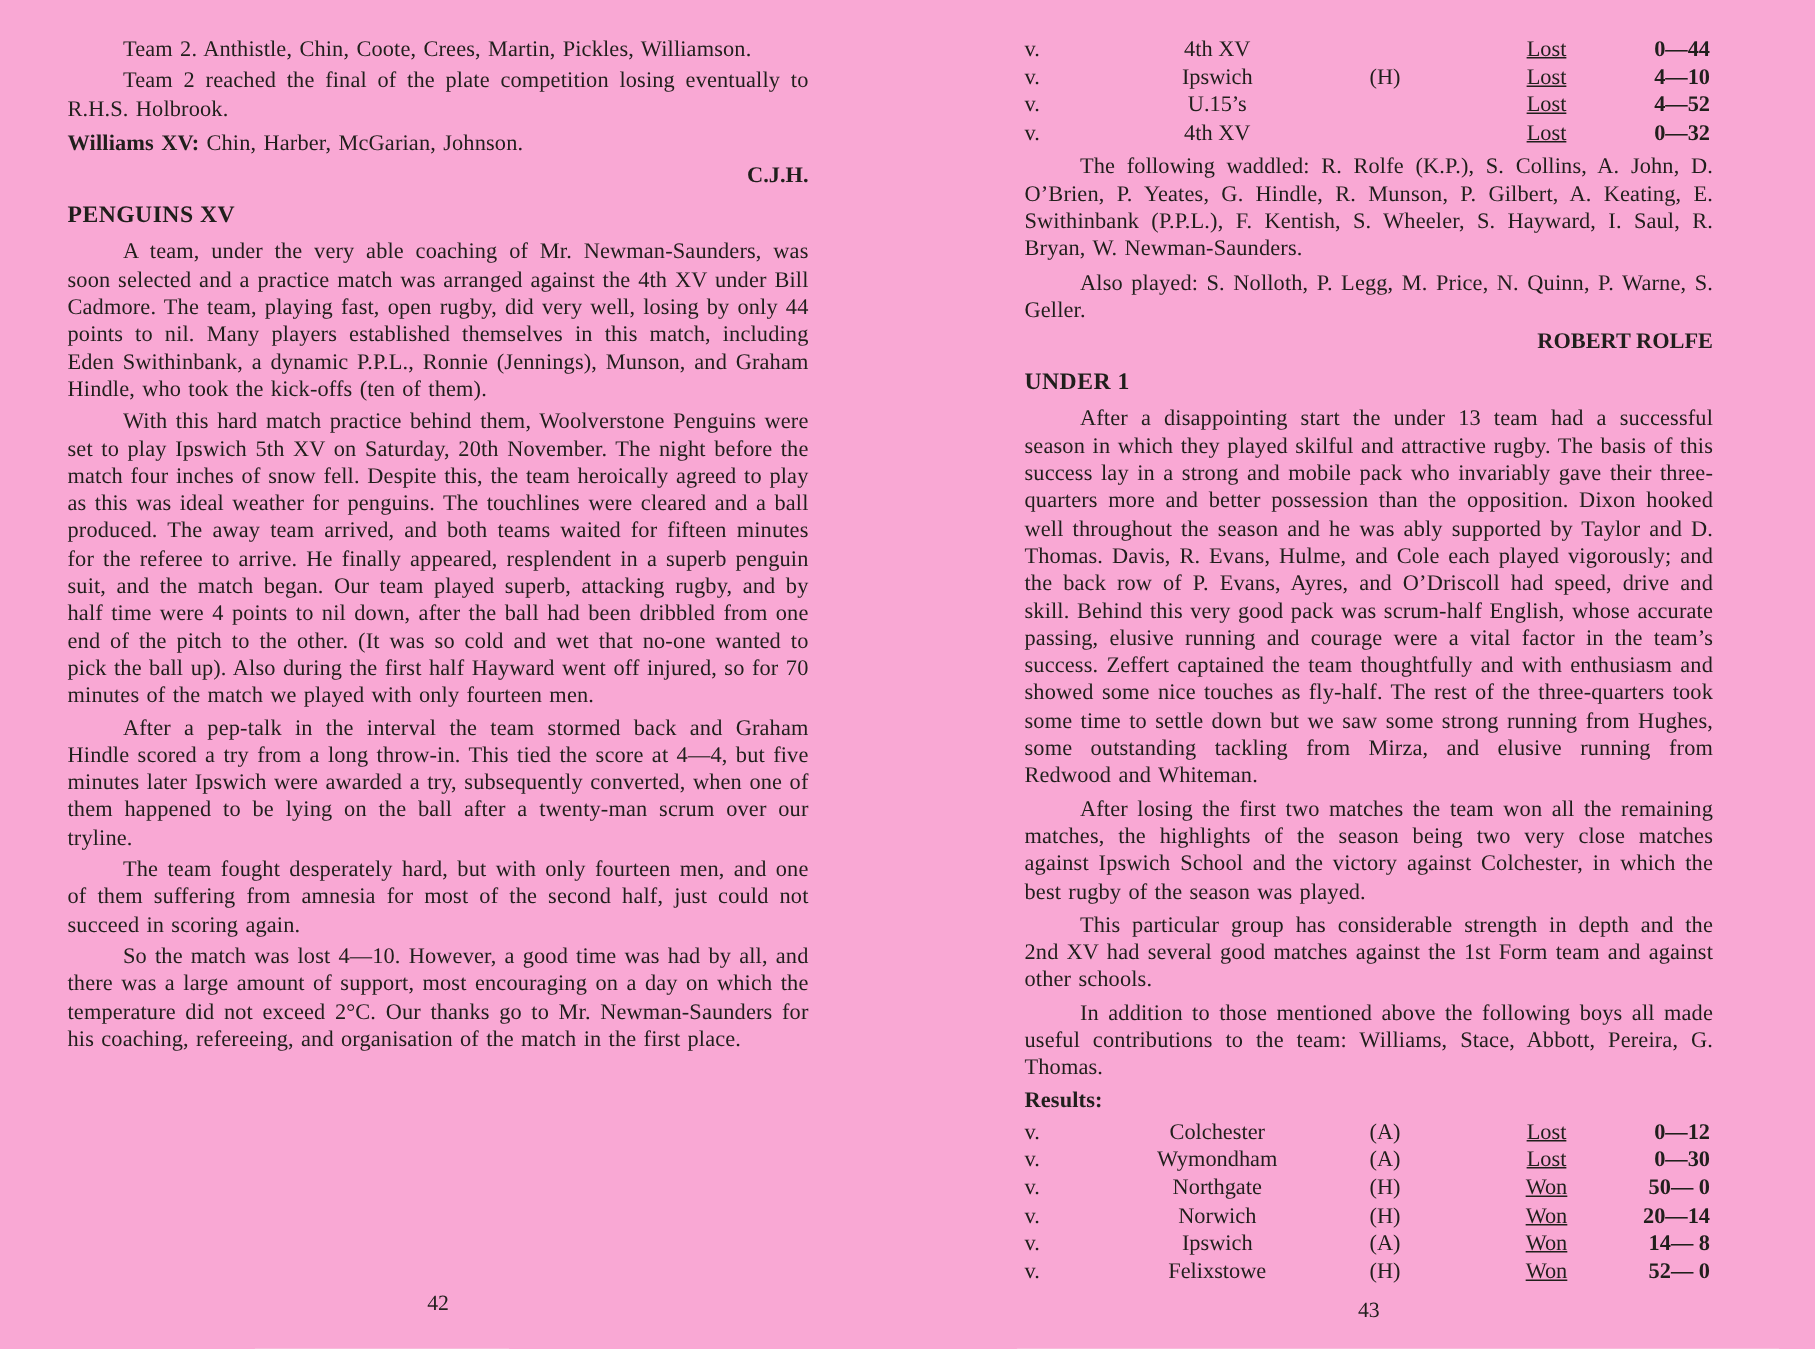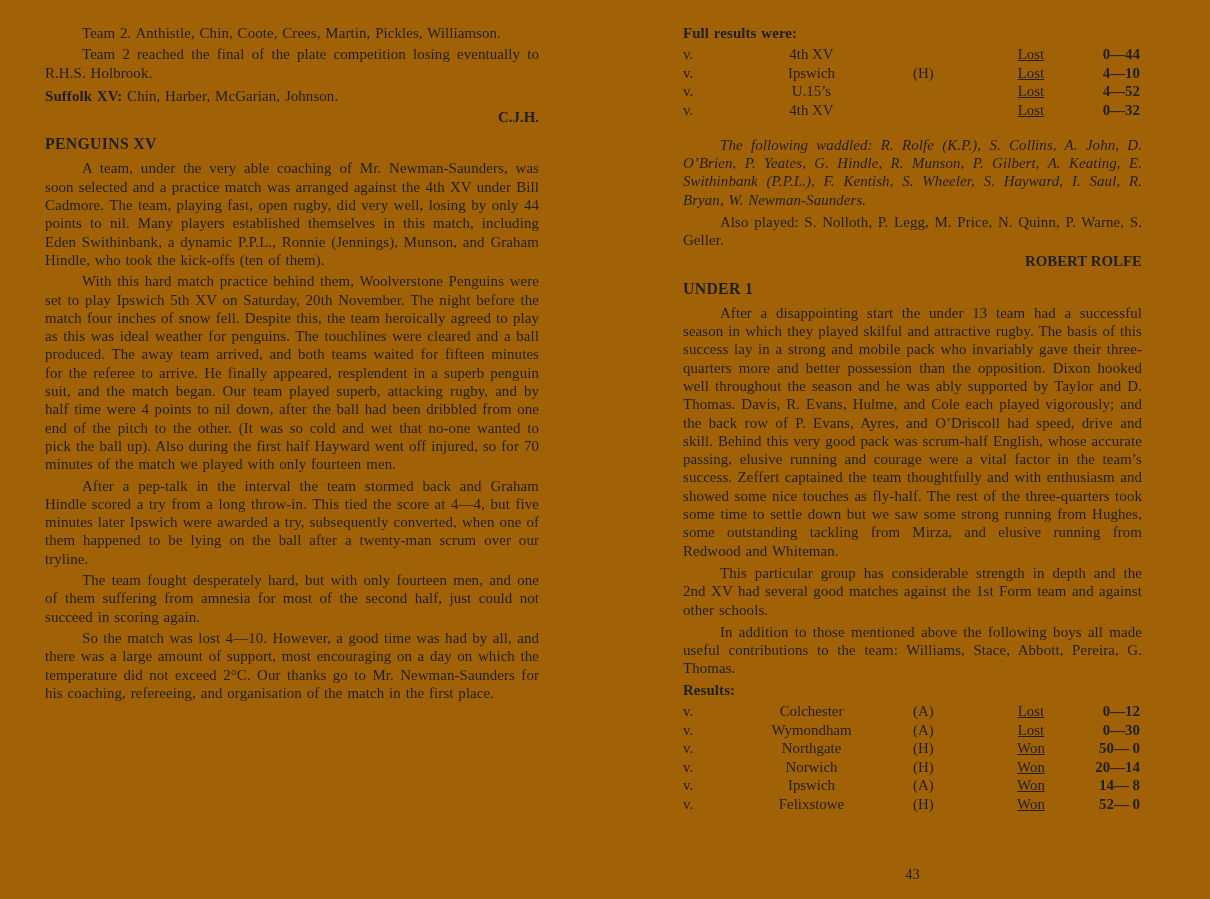--- a/index.html
+++ b/index.html
@@ -4,21 +4,21 @@
 <style>
   html, body { margin: 0; padding: 0; }
   body {
     width: 1210px; height: 899px;
     background: #f6f5f1;
     overflow: hidden;
   }
   .spread {
     position: relative;
     width: 1210px; height: 899px;
-    background: #a16207;
+    background: #f9a8d4;
     font-family: "Liberation Serif", serif;
     color: #201f1c;
   }
   .col { position: absolute; top: 24px; }
   .col-left  { left: 45px;  width: 494px; }
   .col-right { left: 683px; width: 459px; }
 
   p.para {
     margin: 0 0 3px 0;
     font-size: 14.9px;
@@ -76,35 +76,34 @@
 </style>
 </head>
 <body>
 
 <div class="spread">
 
   <div class="col col-left">
     <p class="para">Team 2. Anthistle, Chin, Coote, Crees, Martin, Pickles, Williamson.</p>
     <p class="para">Team 2 reached the final of the plate competition losing eventually to R.H.S. Holbrook.</p>
 
-    <p class="para noindent" style="margin-top:5px;"><span class="bold-label">Suffolk XV:</span> <span>Chin, Harber, McGarian, Johnson.</span></p>
+    <p class="para noindent" style="margin-top:5px;"><span class="bold-label">Williams XV:</span> <span>Chin, Harber, McGarian, Johnson.</span></p>
 
     <p class="byline">C.J.H.</p>
 
     <h2 class="sec">PENGUINS XV</h2>
 
     <p class="para">A team, under the very able coaching of Mr. Newman-Saunders, was soon selected and a practice match was arranged against the 4th XV under Bill Cadmore. The team, playing fast, open rugby, did very well, losing by only 44 points to nil. Many players established themselves in this match, including Eden Swithinbank, a dynamic P.P.L., Ronnie (Jennings), Munson, and Graham Hindle, who took the kick-offs (ten of them).</p>
     <p class="para">With this hard match practice behind them, Woolverstone Penguins were set to play Ipswich 5th XV on Saturday, 20th November. The night before the match four inches of snow fell. Despite this, the team heroically agreed to play as this was ideal weather for penguins. The touchlines were cleared and a ball produced. The away team arrived, and both teams waited for fifteen minutes for the referee to arrive. He finally appeared, resplendent in a superb penguin suit, and the match began. Our team played superb, attacking rugby, and by half time were 4 points to nil down, after the ball had been dribbled from one end of the pitch to the other. (It was so cold and wet that no-one wanted to pick the ball up). Also during the first half Hayward went off injured, so for 70 minutes of the match we played with only fourteen men.</p>
     <p class="para">After a pep-talk in the interval the team stormed back and Graham Hindle scored a try from a long throw-in. This tied the score at 4—4, but five minutes later Ipswich were awarded a try, subsequently converted, when one of them happened to be lying on the ball after a twenty-man scrum over our tryline.</p>
     <p class="para">The team fought desperately hard, but with only fourteen men, and one of them suffering from amnesia for most of the second half, just could not succeed in scoring again.</p>
     <p class="para">So the match was lost 4—10. However, a good time was had by all, and there was a large amount of support, most encouraging on a day on which the temperature did not exceed 2°C. Our thanks go to Mr. Newman-Saunders for his coaching, refereeing, and organisation of the match in the first place.</p>
   </div>
 
   <div class="col col-right">
-    <p class="para noindent results-label">Full results were:</p>
 
     <div class="results-table">
       <div class="r-row">
         <span class="r-marker">v.</span>
         <span class="r-opp">4th XV</span>
         <span class="r-venue"></span>
         <span class="r-result">Lost</span>
         <span class="r-score">0—44</span>
       </div>
       <div class="r-row">
@@ -123,28 +122,29 @@
       </div>
       <div class="r-row">
         <span class="r-marker">v.</span>
         <span class="r-opp">4th XV</span>
         <span class="r-venue"></span>
         <span class="r-result">Lost</span>
         <span class="r-score">0—32</span>
       </div>
     </div>
 
-    <p class="para" style="margin-top:16px;font-style:italic;">The following waddled: R. Rolfe (K.P.), S. Collins, A. John, D. O’Brien, P. Yeates, G. Hindle, R. Munson, P. Gilbert, A. Keating, E. Swithinbank (P.P.L.), F. Kentish, S. Wheeler, S. Hayward, I. Saul, R. Bryan, W. Newman-Saunders.</p>
+    <p class="para" style="margin-top:4px;">The following waddled: R. Rolfe (K.P.), S. Collins, A. John, D. O’Brien, P. Yeates, G. Hindle, R. Munson, P. Gilbert, A. Keating, E. Swithinbank (P.P.L.), F. Kentish, S. Wheeler, S. Hayward, I. Saul, R. Bryan, W. Newman-Saunders.</p>
     <p class="para" style="margin-top:4px;">Also played: S. Nolloth, P. Legg, M. Price, N. Quinn, P. Warne, S. Geller.</p>
 
     <p class="byline">ROBERT ROLFE</p>
 
     <h2 class="sec">UNDER 1</h2>
 
     <p class="para">After a disappointing start the under 13 team had a successful season in which they played skilful and attractive rugby. The basis of this success lay in a strong and mobile pack who invariably gave their three-quarters more and better possession than the opposition. Dixon hooked well throughout the season and he was ably supported by Taylor and D. Thomas. Davis, R. Evans, Hulme, and Cole each played vigorously; and the back row of P. Evans, Ayres, and O’Driscoll had speed, drive and skill. Behind this very good pack was scrum-half English, whose accurate passing, elusive running and courage were a vital factor in the team’s success. Zeffert captained the team thoughtfully and with enthusiasm and showed some nice touches as fly-half. The rest of the three-quarters took some time to settle down but we saw some strong running from Hughes, some outstanding tackling from Mirza, and elusive running from Redwood and Whiteman.</p>
+    <p class="para" style="margin-top:4px;">After losing the first two matches the team won all the remaining matches, the highlights of the season being two very close matches against Ipswich School and the victory against Colchester, in which the best rugby of the season was played.</p>
     <p class="para" style="margin-top:4px;">This particular group has considerable strength in depth and the 2nd XV had several good matches against the 1st Form team and against other schools.</p>
     <p class="para" style="margin-top:4px;">In addition to those mentioned above the following boys all made useful contributions to the team: Williams, Stace, Abbott, Pereira, G. Thomas.</p>
 
     <p class="para noindent results-label">Results:</p>
 
     <div class="results-table">
       <div class="r-row">
         <span class="r-marker">v.</span>
         <span class="r-opp">Colchester</span>
         <span class="r-venue">(A)</span>
@@ -182,15 +182,16 @@
       <div class="r-row">
         <span class="r-marker">v.</span>
         <span class="r-opp">Felixstowe</span>
         <span class="r-venue">(H)</span>
         <span class="r-result">Won</span>
         <span class="r-score">52— 0</span>
       </div>
     </div>
   </div>
 
+  <div class="pagenum pagenum-left">42</div>
   <div class="pagenum pagenum-right">43</div>
 
 </div>
 
 </body></html>

